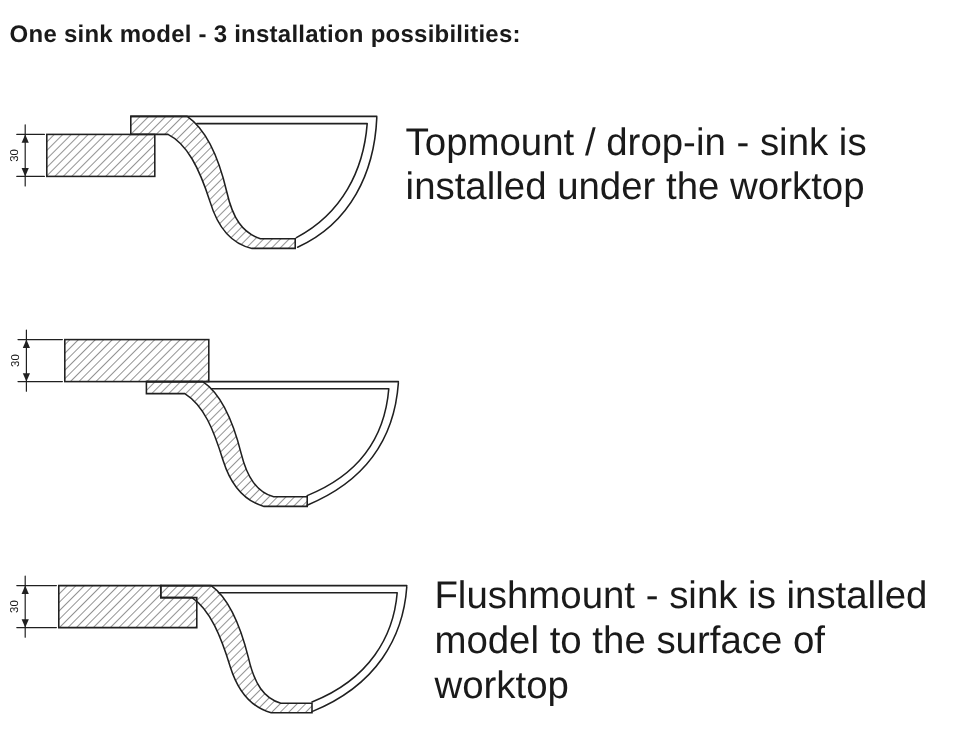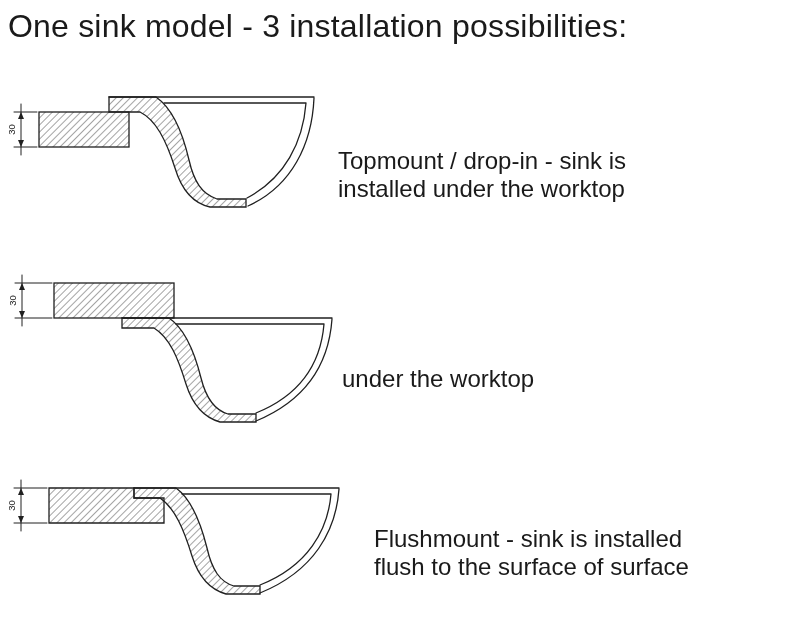--- a/index.html
+++ b/index.html
@@ -5,32 +5,31 @@
   * { margin:0; padding:0; box-sizing:border-box; }
   html,body { width:800px; height:621px; }
   body {
     background:#ffffff;
     font-family:"Liberation Sans", sans-serif;
     position:relative;
     overflow:hidden;
   }
   .page { position:absolute; inset:0; background:var(--background,#ffffff); }
   .title {
-    position:absolute; left:8px; top:8px;
-    font-size:32px; font-weight:400;
+    position:absolute; left:8px; top:18px;
+    font-size:20px; font-weight:700;
     color:var(--text,#1a1a1a);
     letter-spacing:0.2px;
     white-space:nowrap;
   }
   svg.diagram { position:absolute; }
   .caption {
     position:absolute;
-    font-size:24px; line-height:1.17;
+    font-size:32px; line-height:1.17;
     color:var(--text,#1a1a1a);
-    margin-top:47px;
   }
   .ln   { stroke:var(--line,#202020); stroke-width:1.3; fill:none; stroke-linecap:round; }
   .thin { stroke-width:1; }
   .hatched { stroke:var(--line,#202020); stroke-width:1.3; fill:url(#hatch); }
   .arrow { fill:var(--line,#202020); stroke:none; }
   .dim-text { font-size:9.5px; fill:var(--text,#1a1a1a); }
 </style>
 </head>
 <body>
 
@@ -67,32 +66,31 @@
       <path class="ln thin" d="M48,17 H11 M48,52 H11 M18,9 V60"></path>
       <polygon class="arrow" points="18,17 15,24 21,24"></polygon>
       <polygon class="arrow" points="18,52 15,45 21,45"></polygon>
       <text class="dim-text" text-anchor="middle" x="9" y="34.5" dy="3" transform="rotate(-90 9 34.5)">30</text>
     </g>
     <rect class="hatched" x="50" y="17" width="120" height="35"></rect>
     <path class="hatched" d="M118,52 H165 C180,62 190,84 197,112 C202,132 210,144 224,148 H252 V156 H216 C198,151 188,137 182,118 C174,92 166,72 150,62 H118 Z"></path>
     <path class="ln" d="M118,52 H328 M328,53 C325,95 305,133 252,155 M172,58 H320 M320,58 C317,94 299,128 252,147"></path>
   </svg>
   <div class="caption" style="left:342px; top:318px;">
-    <div>under the worktop</div>
   </div>
 
   <svg class="diagram" style="left:4px; top:476px;" width="345" height="140" viewBox="0 0 345 140">
     <g>
       <path class="ln thin" d="M43,12 H10 M43,47 H10 M17,4 V55"></path>
       <polygon class="arrow" points="17,12 14,19 20,19"></polygon>
       <polygon class="arrow" points="17,47 14,40 20,40"></polygon>
       <text class="dim-text" text-anchor="middle" x="8" y="29.5" dy="3" transform="rotate(-90 8 29.5)">30</text>
     </g>
     <path class="hatched" d="M45,12 H130 V22 H160 V47 H45 Z"></path>
     <path class="hatched" d="M130,12 H172 C186,22 196,44 203,72 C208,94 216,106 230,110 H256 V118 H222 C204,113 194,99 188,80 C180,54 171,32 156,22 H130 Z"></path>
     <path class="ln" d="M130,12 H335 M335,13 C332,55 310,95 256,117 M178,18 H327 M327,18 C324,54 304,90 256,109"></path>
   </svg>
-  <div class="caption" style="left:374px; top:478px;">
+  <div class="caption" style="left:362px; top:478px;">
     <div>Flushmount - sink is installed</div>
-    <div>flush to the surface of surface</div>
+    <div>model to the surface of worktop</div>
   </div>
 
 </div>
 
 </body></html>

